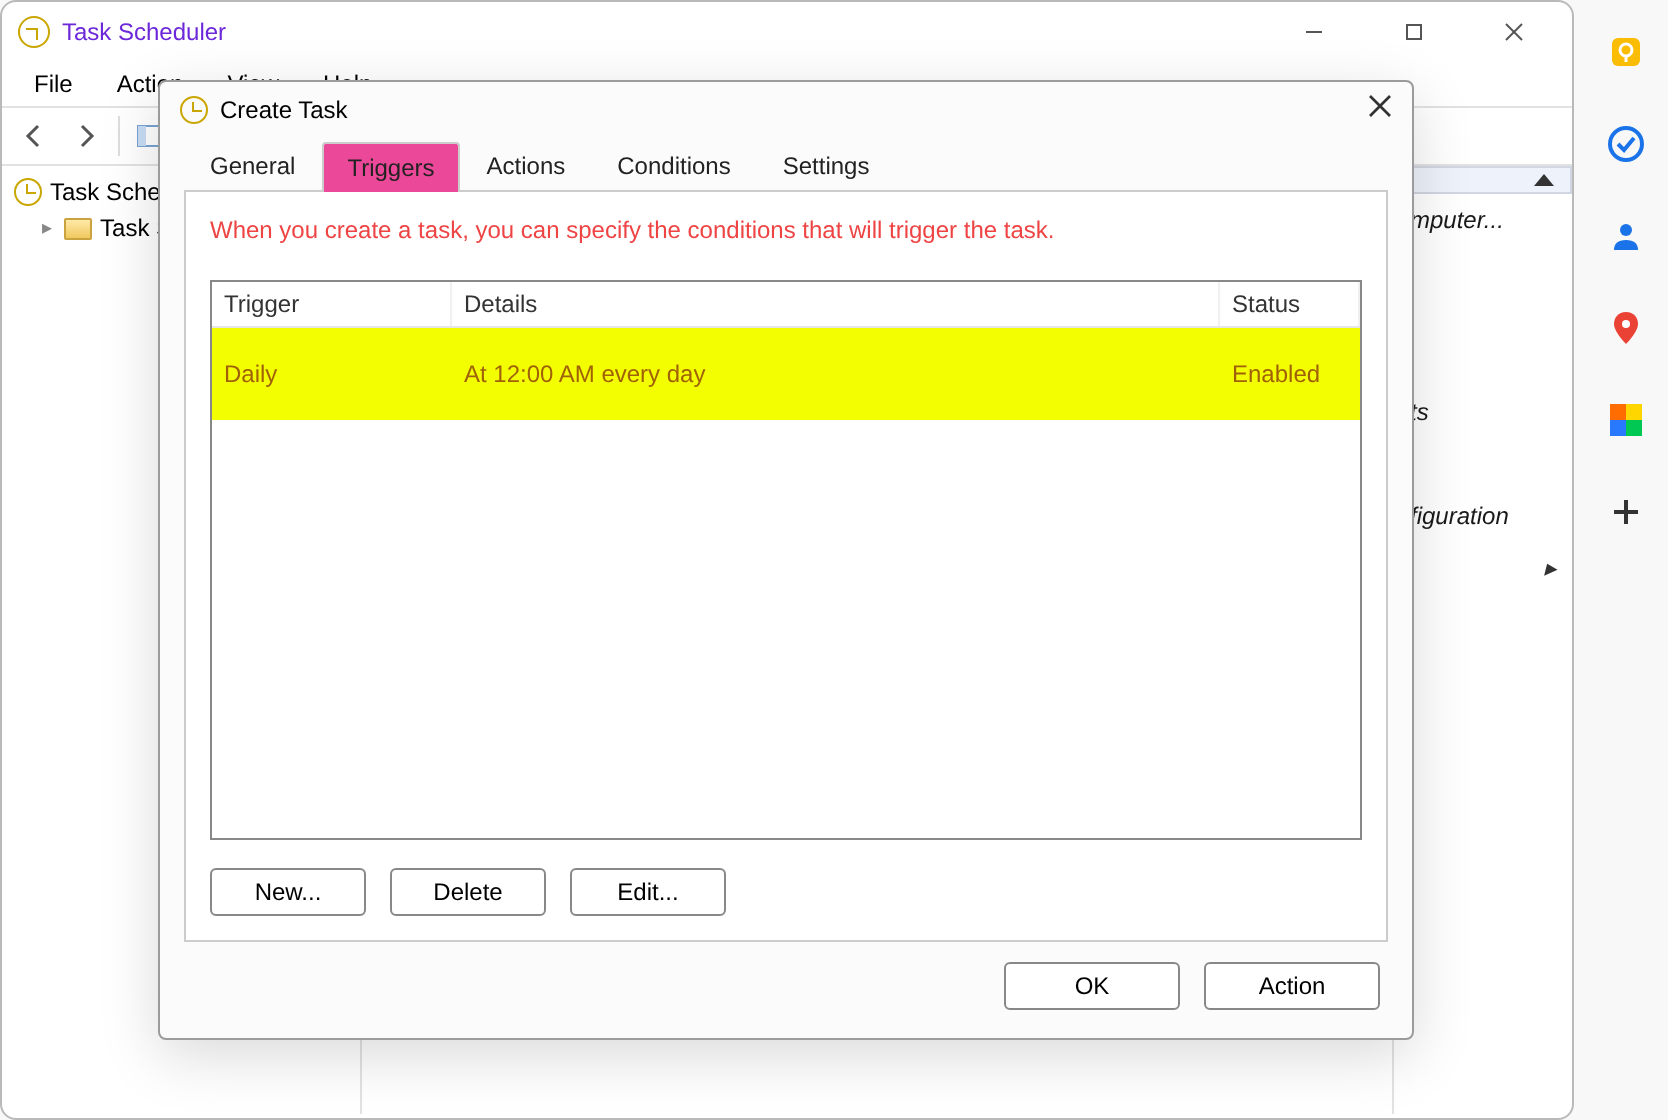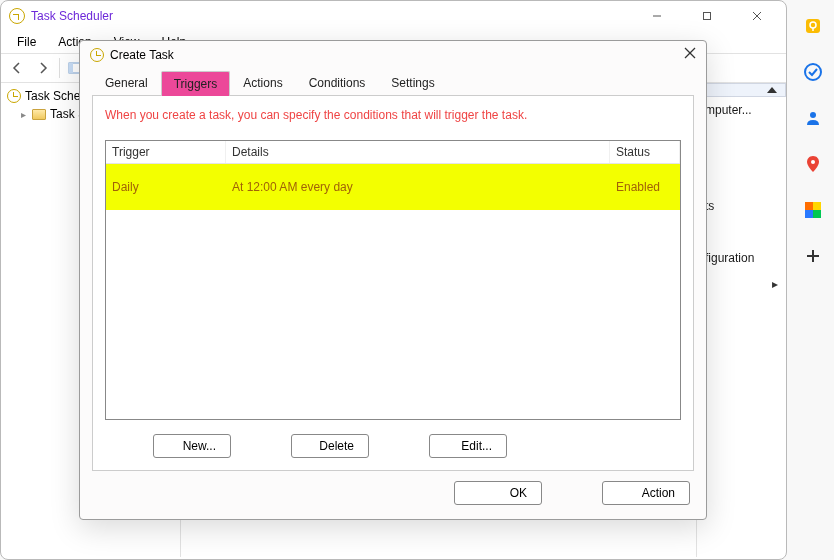--- a/index.html
+++ b/index.html
@@ -24,21 +24,21 @@
   .main-area { display:flex; height: calc(100% - 30px - 24px - 30px); }
   .tree-pane { width: 180px; border-right:1px solid #e2e2e2; padding: 4px; }
   .tree-root { display:flex; align-items:center; gap:4px; padding:2px 2px;}
   .tree-root .clock { width:14px; height:14px; border:1.5px solid #c9a600; border-radius:50%; position:relative; }
   .tree-root .clock::after { content:""; position:absolute; left:5px; top:2px; width:4px; height:4px; border-left:1.5px solid #c9a600; border-bottom:1.5px solid #c9a600; }
   .tree-child { display:flex; align-items:center; gap:4px; padding:2px 0 2px 16px; }
   .tree-child .chev { color:#888; font-size:10px; margin-right:2px;}
   .tree-child .folder { width:14px; height:11px; background: linear-gradient(#ffe9a8,#f0c95e); border:1px solid #caa33e; border-radius:1px; }
 
   .right-pane { flex:1; position:relative; }
-  .actions-panel { position:absolute; right:0; top:0; width:90px; height:100%; border-left:1px solid #e2e2e2; }
+  .actions-panel { position:absolute; right:0; top:0; width:90px; height:100%; border-left:1px solid #e2e2e2;font-style:italic; }
   .actions-panel .hdr { background:#eef3fb; border:1px solid #d0d6e2; display:flex; justify-content:space-between; align-items:center; padding:3px 8px;}
   .actions-panel .hdr .tri { width:0; height:0; border-left:5px solid transparent; border-right:5px solid transparent; border-bottom:6px solid #333; }
   .actions-panel .item { padding: 6px 8px; color:#1a1a1a; white-space:nowrap; overflow:hidden; }
   .actions-panel .item.with-arrow::after { content:"▸"; float:right; color:#333; }
 
   
   .dialog { position:absolute; left:79px; top:40px; width:628px; height:480px; background:#fcfbfb; border:1px solid #9b9b9b; border-radius:4px; box-shadow: 0 8px 30px rgba(0,0,0,.15); display:flex; flex-direction:column; }
   .dlg-titlebar { display:flex; align-items:center; padding:6px 10px; }
   .dlg-titlebar .clock { width:14px; height:14px; border:1.5px solid #c9a600; border-radius:50%; margin-right:6px; position:relative; }
   .dlg-titlebar .clock::after { content:""; position:absolute; left:5px; top:2px; width:4px; height:4px; border-left:1.5px solid #c9a600; border-bottom:1.5px solid #c9a600; }
@@ -54,21 +54,21 @@
   .lv-header { display:flex; background:#fff; border-bottom:1px solid #e5e5e5; }
   .lv-header .col { padding:4px 6px; color:#333; border-right:1px solid #f0f0f0; }
   .lv-row { display:flex; }
   .lv-row.selected { background:#f3ff00; }
   .lv-row .cell { padding:16px 6px; color:#a16207; }
   .col-trigger, .cell-trigger { width:120px; }
   .col-details, .cell-details { flex:1; }
   .col-status, .cell-status { width:70px; }
 
   .btn-row { display:flex; gap:12px; margin-top:14px; }
-  .btn { min-width:78px; padding:4px 14px; background:#fff; border:1px solid #888; border-radius:3px; text-align:right; cursor:default;margin-left:48px; }
+  .btn { min-width:78px; padding:4px 14px; background:#fff; border:1px solid #888; border-radius:3px; text-align:center; cursor:default; }
   .dlg-footer { display:flex; justify-content:flex-end; gap:12px; padding: 0 16px 14px 16px; }
   .dlg-footer .btn { min-width:88px; }
 
   
   .side-toolbar { position:absolute; right:0; top:8px; width:42px; display:flex; flex-direction:column; align-items:center; gap:26px; padding-top:8px; }
   .side-ico { width:20px; height:20px; display:flex; align-items:center; justify-content:center; }
 </style>
 </head>
 <body>
 

